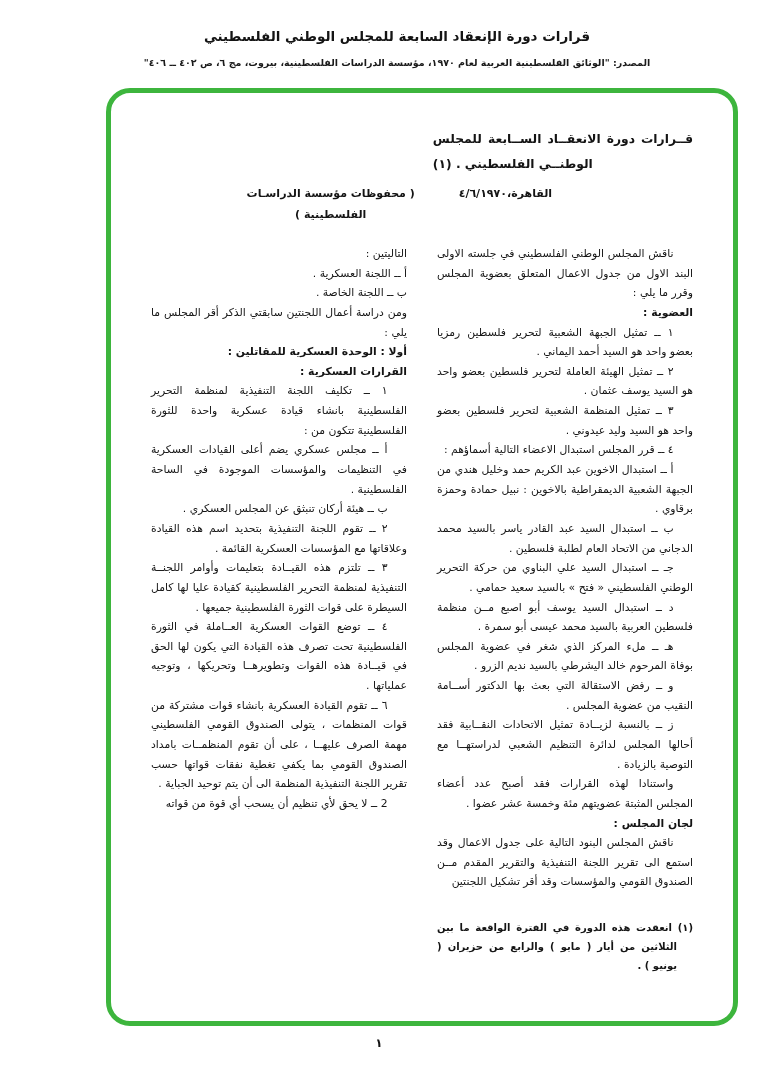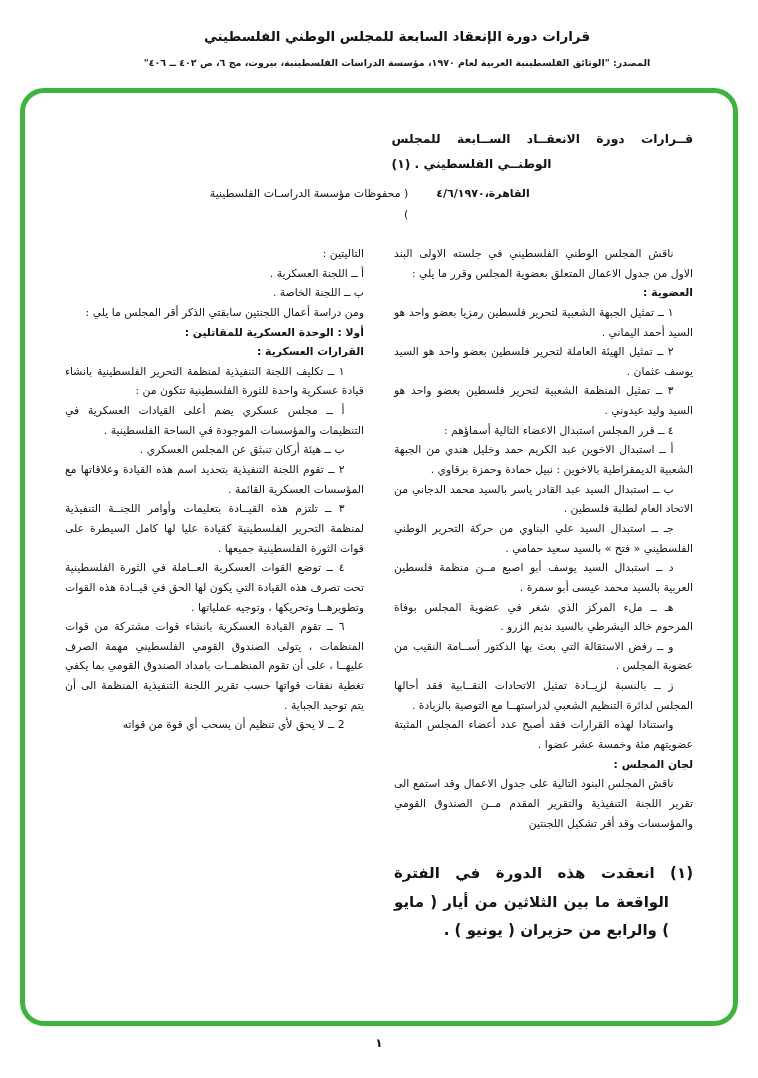--- a/index.html
+++ b/index.html
@@ -27,21 +27,21 @@
   }
   .page-header .source-line {
     font-size: 9.5px;
     font-weight: bold;
     margin-top: 13px;
     color: #1a1a1a;
   }
   .doc-box {
     box-sizing: border-box;
     margin: 20px 20px 0 20px;
-    width: 718px;
+    width: 632px;
     height: 938px;
     border: 5px solid #3db53d;
     border-radius: 24px;
     padding: 34px 40px 20px 40px;
     overflow: hidden;
     direction: rtl;
     position: relative;
   }
   .doc-title {
     width: 48%;
@@ -59,42 +59,42 @@
     margin: 2px 26% 18px 0;
     font-size: 11px;
     line-height: 1.9;
   }
   .doc-meta .doc-date {
     white-space: nowrap;
     font-weight: bold;
   }
   .doc-meta .archive-note {
     width: 200px;
-    text-align: right;
-    font-weight: normal;
+    text-align: center;
+    font-weight: bold;
   }
   .columns {
     display: flex;
     gap: 30px;
   }
   .col {
     flex: 1 1 0;
     font-size: 10.8px;
     line-height: 1.82;
     text-align: justify;
   }
   .para {
     margin: 0;
     text-indent: 1.8em;
   }
   .para.flush { text-indent: 0; }
   .para.bold { font-weight: bold; }
   .footnote {
     margin-top: 26px;
-    font-size: 15px;
+    font-size: 10px;
     font-weight: bold;
     line-height: 1.9;
     padding-right: 1.6em;
     text-indent: -1.6em;
     text-align: justify;
   }
   .page-number {
     text-align: center;
     font-size: 12px;
     margin-top: 10px;

